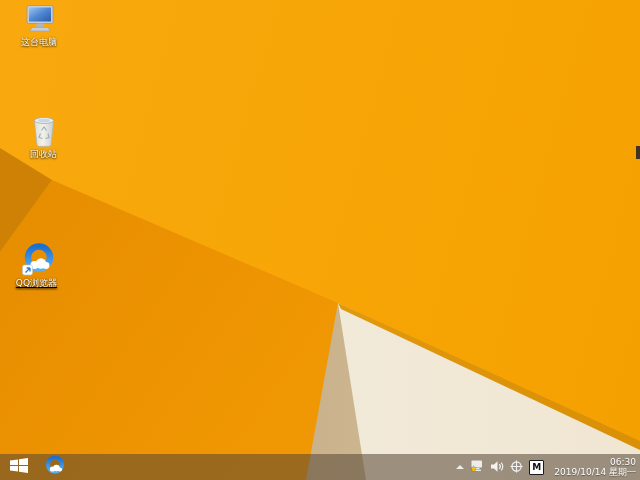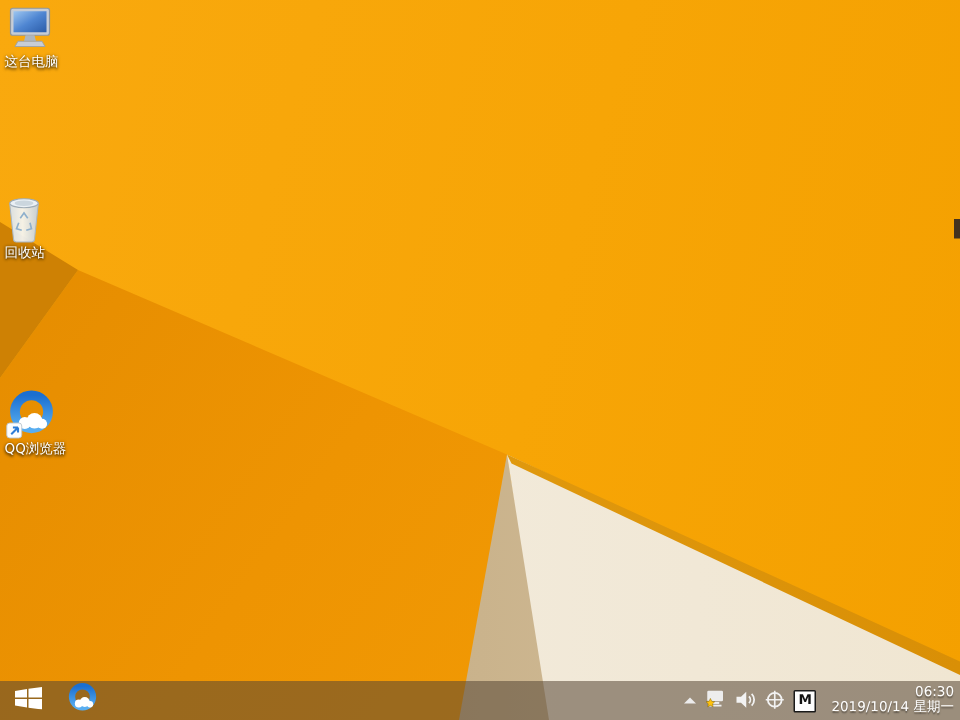--- a/index.html
+++ b/index.html
@@ -28,21 +28,21 @@
     clip-path:polygon(338px 303px,640px 446px,640px 480px,366px 480px);
   }
   .wp-edgeline{
     background:linear-gradient(90deg,#E8A316 0%,#D98F06 100%);
     clip-path:polygon(338px 303px,640px 441px,640px 450px,341px 309px);
   }
   .edge-artifact{position:absolute;right:0;top:146px;width:4px;height:13px;background:#43321F;}
   
   .desk-icon{
     position:absolute;left:3px;width:54px;
-    display:flex;flex-direction:column;align-items:flex-start;gap:2px;
+    display:flex;flex-direction:column;align-items:flex-end;gap:2px;
   }
   .desk-icon .glyph{display:flex;align-items:center;justify-content:center;height:32px;}
   .desk-icon .lbl{
     font-size:9px;line-height:1.2;color:#fff;text-align:center;
     text-shadow:0 1px 2px rgba(0,0,0,.75),0 0 2px rgba(0,0,0,.5);
     max-width:54px;word-break:break-word;
   }
   
   .taskbar{
     position:absolute;left:0;right:0;bottom:0;height:26px;
@@ -87,41 +87,41 @@
         <rect x="4" y="1.5" width="26" height="18" rx="1.5" fill="#C7CDD6" stroke="#8F979F" stroke-width="0.8"></rect>
         <rect x="6" y="3.5" width="22" height="14" fill="url(#scr1)"></rect>
         <path d="M14 19.5 h6 l1 4 h-8 z" fill="#AEB6BE"></path>
         <path d="M9 23.5 h16 l2 3.5 H7 z" fill="#C7CDD6" stroke="#9AA1A9" stroke-width="0.6"></path>
       </svg>
     </span>
     <span class="lbl">这台电脑</span>
   </div>
 
 
-  <div class="desk-icon" style="top:130px;">
+  <div class="desk-icon" style="top:115px;">
     <span class="glyph">
       <svg width="26" height="32" viewBox="0 0 26 32">
         <defs>
             <linearGradient id="bin1" x1="0" y1="0" x2="1" y2="0">
           <stop offset="0" stop-color="#D9E2EA" stop-opacity=".95"></stop>
           <stop offset=".45" stop-color="#F5F9FC" stop-opacity=".9"></stop>
           <stop offset="1" stop-color="#C4CFD9" stop-opacity=".95"></stop>
         </linearGradient>
           </defs>
         <path d="M3.5 6 L6 29.5 a2 2 0 0 0 2 1.8 h10 a2 2 0 0 0 2 -1.8 L22.5 6 Z" fill="url(#bin1)" stroke="#AAB6C0" stroke-width="0.7"></path>
         <ellipse cx="13" cy="5.5" rx="9.5" ry="3" fill="#EAF0F5" stroke="#9FABB5" stroke-width="0.8"></ellipse>
         <ellipse cx="13" cy="5.5" rx="6.3" ry="1.8" fill="#CBD6DE"></ellipse>
         <path d="M10.5 15.5 l2.5 -3.5 2.5 3.5 M9.5 18.5 l-1.5 4 3.5 1 M17 18.5 l1 4 -3.5 1" stroke="#8FB0CC" stroke-width="1.1" fill="none"></path>
       </svg>
     </span>
     <span class="lbl">回收站</span>
   </div>
 
 
-  <div class="desk-icon" style="top:259px;">
+  <div class="desk-icon" style="top:242px;text-decoration:underline;">
     <span class="glyph" style="height:34px;">
       <svg width="36" height="34" viewBox="0 0 36 34">
         <defs>
             <linearGradient id="qq1" x1="0" y1="0" x2="0" y2="1">
           <stop offset="0" stop-color="#1B6FD0"></stop>
               <stop offset="1" stop-color="#59AEF0"></stop>
         </linearGradient>
           </defs>
         <circle cx="18" cy="15.5" r="11" fill="none" stroke="url(#qq1)" stroke-width="6.5"></circle>
         <circle cx="13.5" cy="23" r="4" fill="#fff"></circle>

